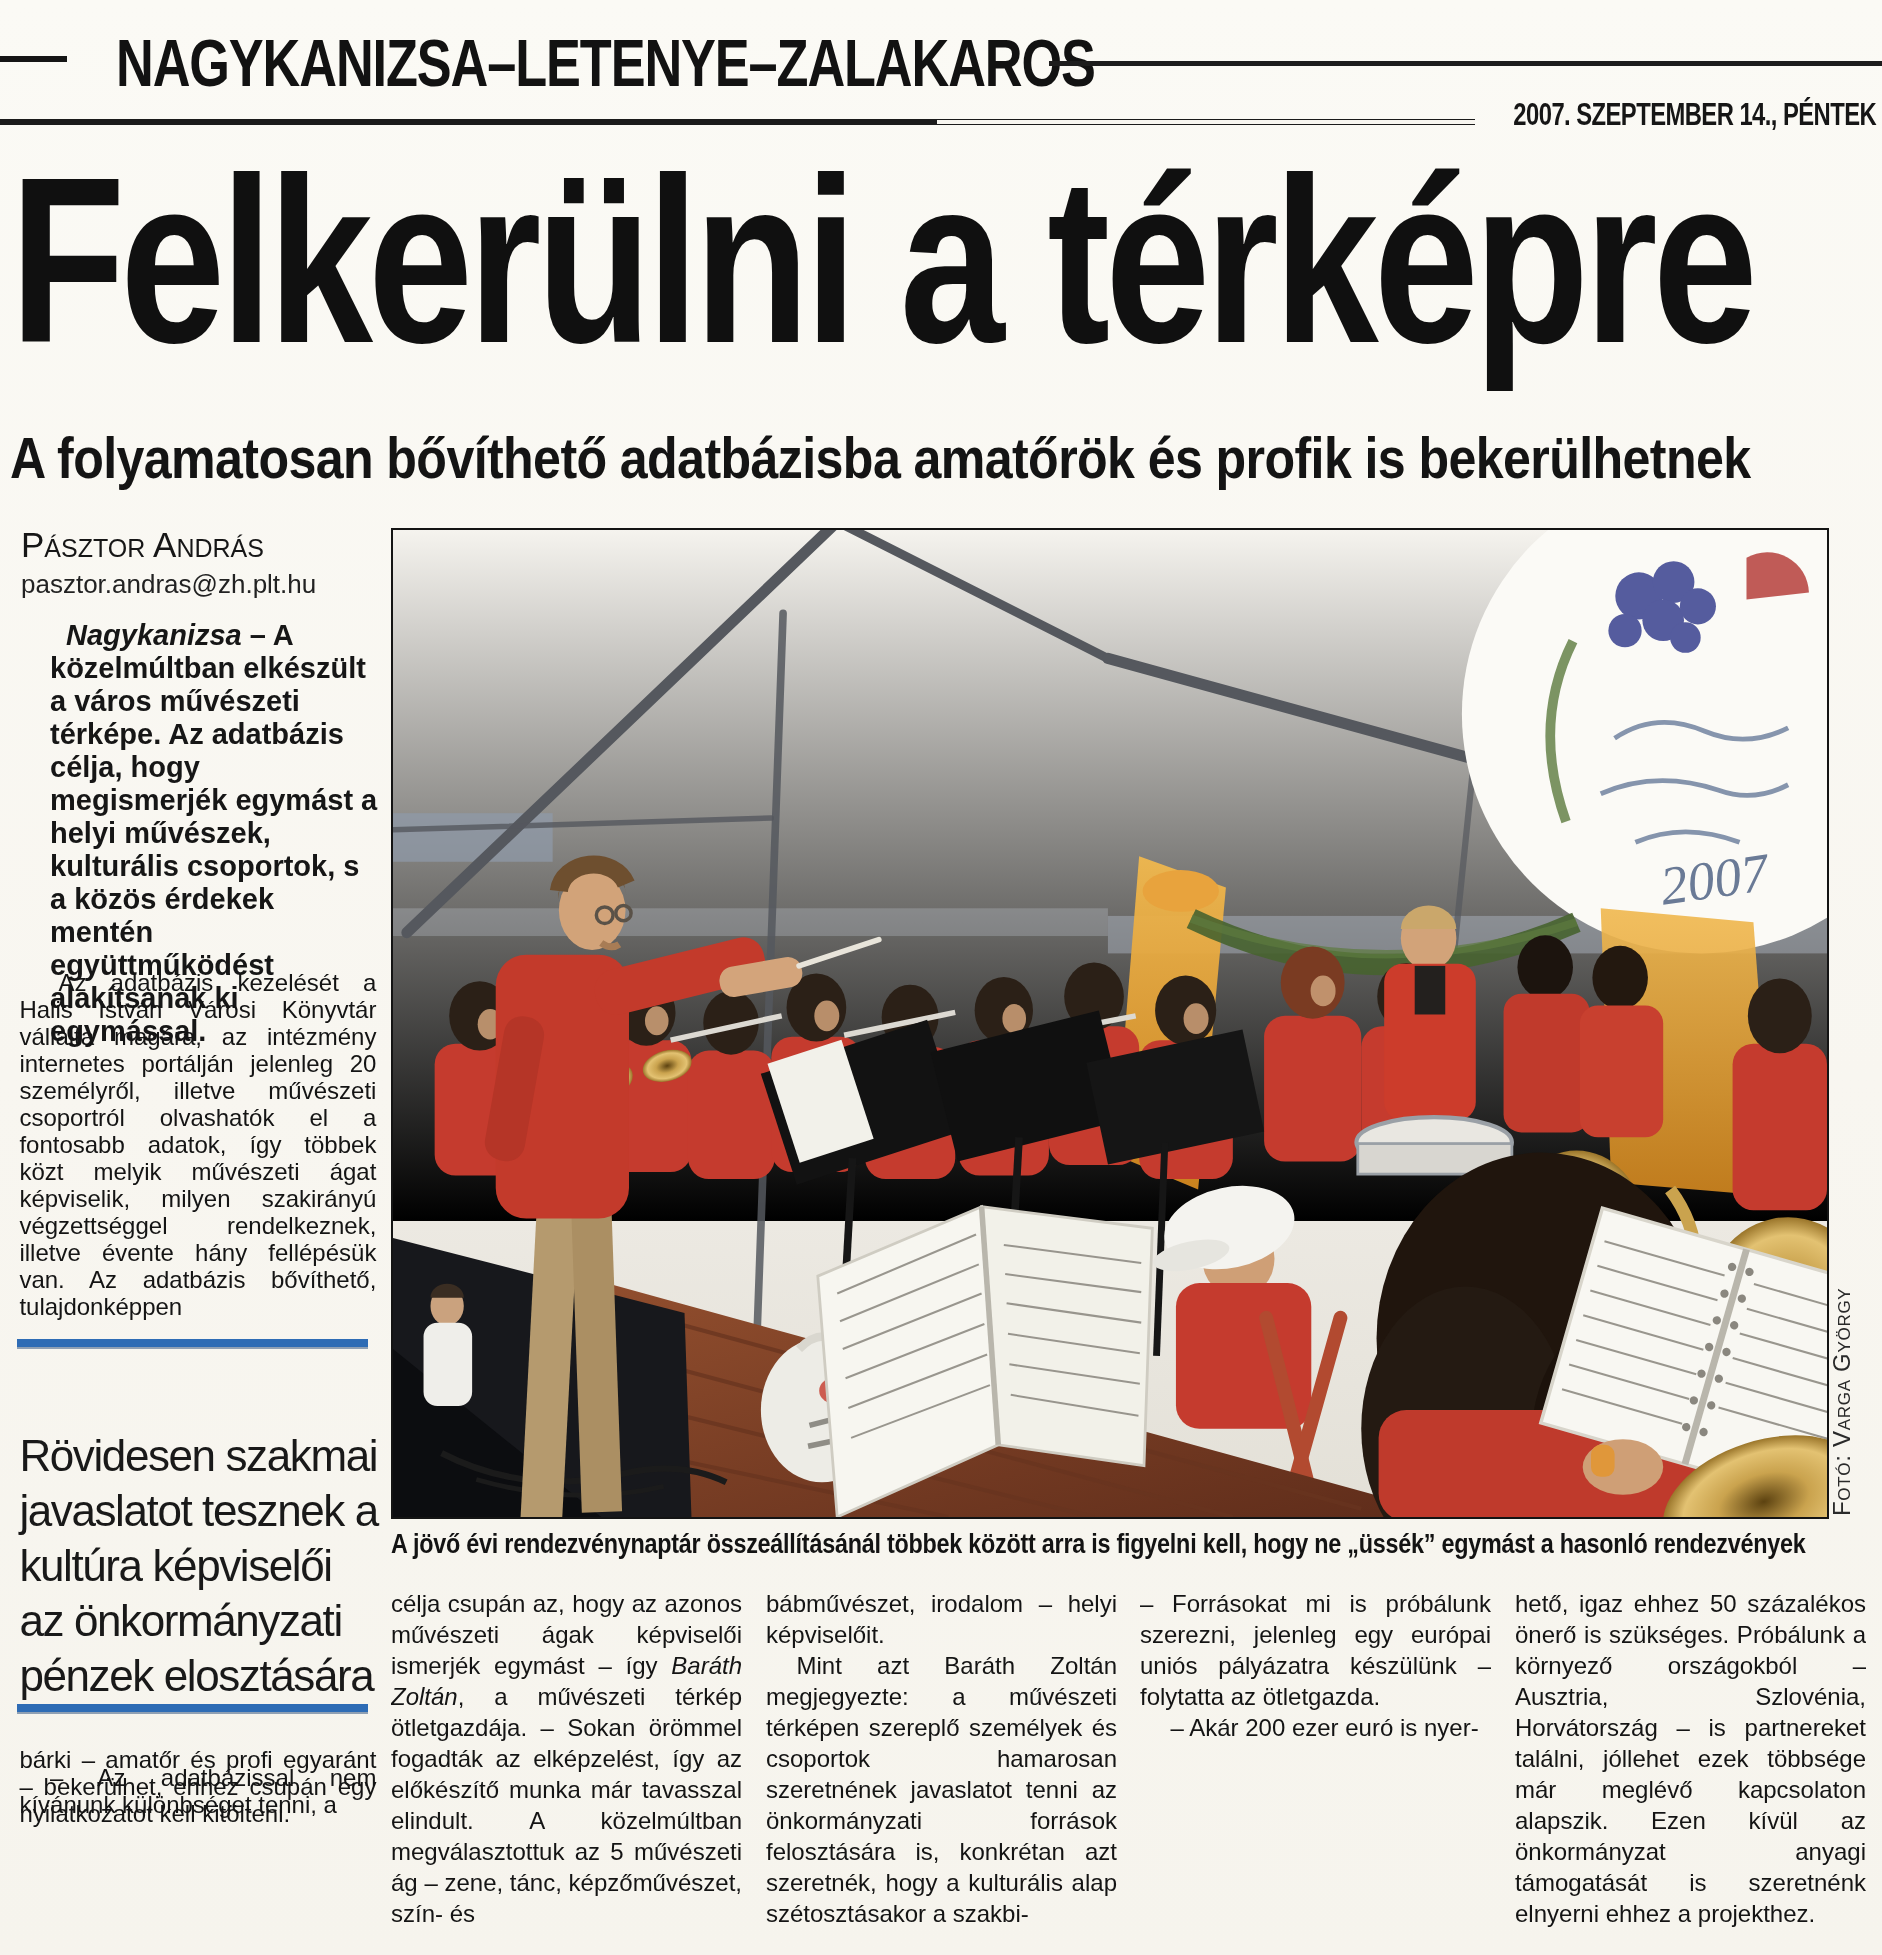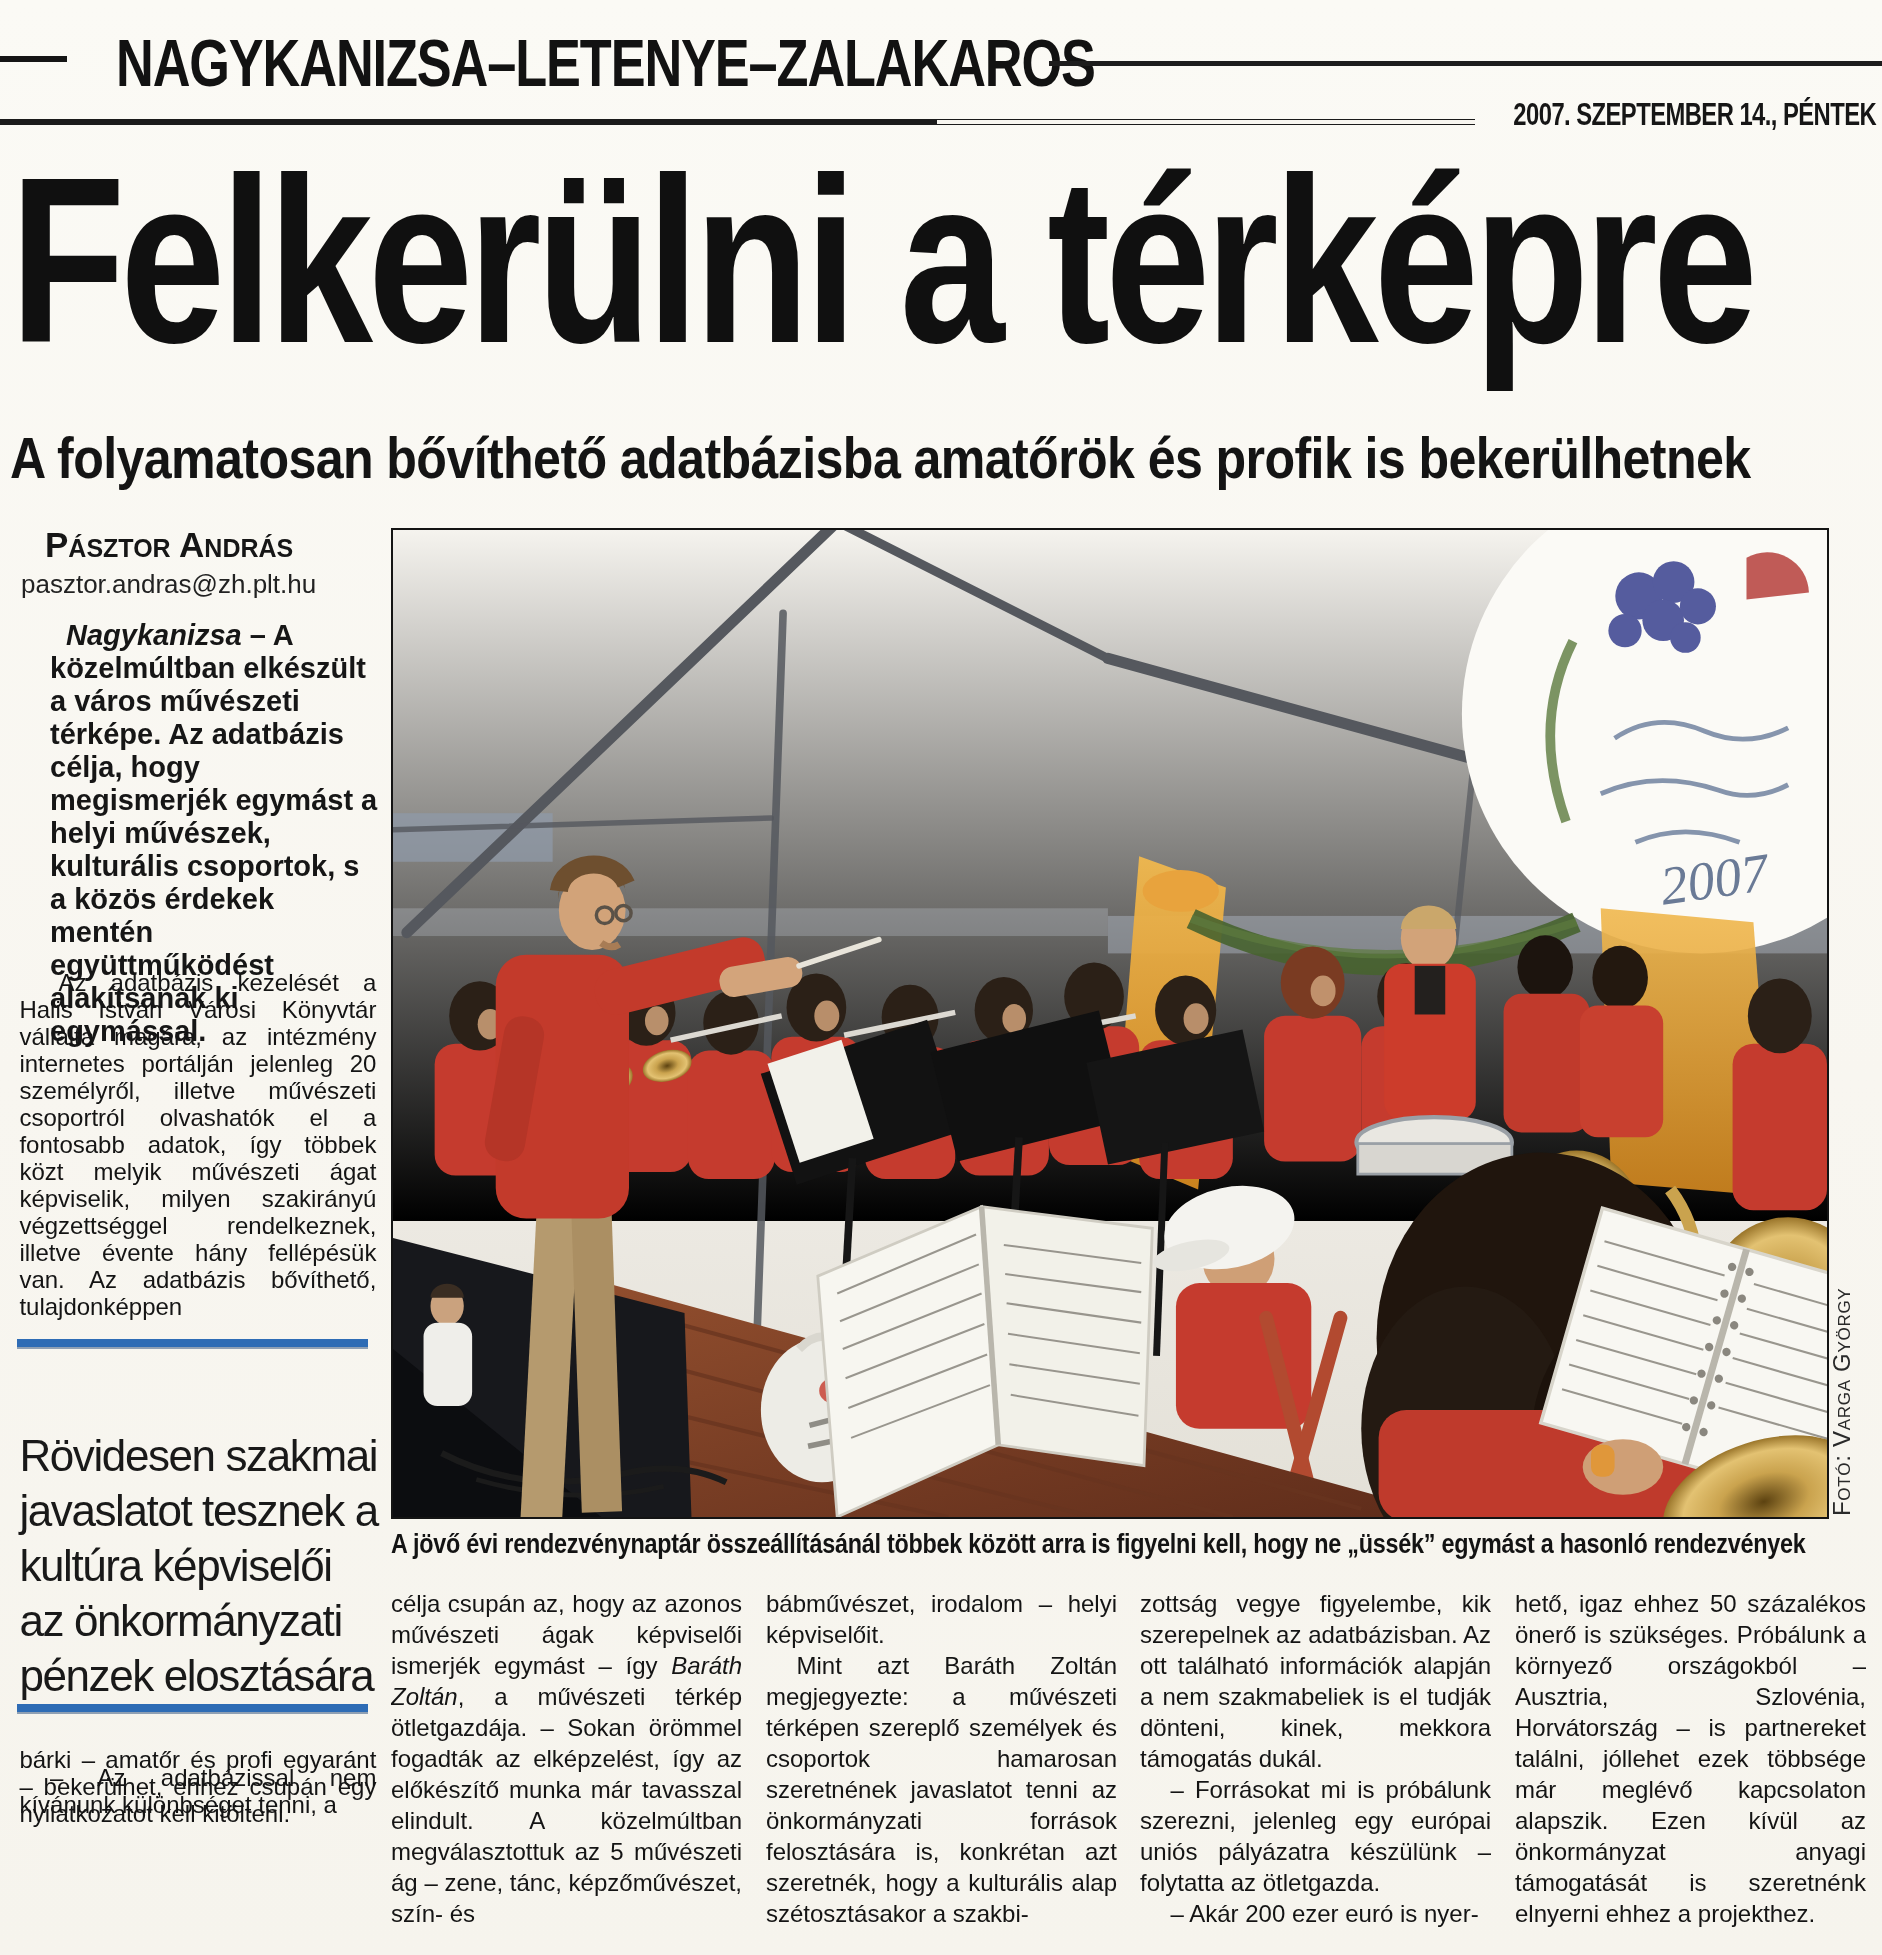--- a/index.html
+++ b/index.html
@@ -38,21 +38,21 @@
     transform:scaleX(0.80);transform-origin:left top;color:#101010;
   }
   .subheadline{
     position:absolute;left:10.4px;top:425px;width:2152px;
     font-size:57px;font-weight:700;letter-spacing:-0.7px;white-space:nowrap;
     transform:scaleX(0.88);transform-origin:left top;color:#141414;
   }
   
   .byline-author{
     position:absolute;left:21px;top:525px;
-    font-variant:small-caps;font-size:35px;font-weight:700;letter-spacing:0px;color:#161616;margin-left:24px;
+    font-variant:small-caps;font-size:35px;font-weight:400;letter-spacing:0px;color:#161616;
   }
   .byline-email{
     position:absolute;left:21px;top:569px;
     font-size:26px;font-weight:400;color:#222;
   }
   
   .lead{
     position:absolute;left:50px;top:619px;width:328px;
     font-size:29px;line-height:33px;font-weight:700;color:#161616;
   }
@@ -385,21 +385,20 @@
   <div class="photo-caption"><span>A jövő évi rendezvénynaptár összeállításánál többek között arra is figyelni kell, hogy ne „üssék” egymást a hasonló rendezvények</span></div>
 
   <div class="bcol c2">
     <p class="para-serif"><span>célja csupán az, hogy az azonos művészeti ágak képviselői ismerjék egymást – így </span><span class="ital">Baráth Zoltán</span><span>, a művészeti térkép ötletgazdája. – Sokan örömmel fogadták az elképzelést, így az előkészítő munka már tavasszal elindult. A közelmúltban megválasztottuk az 5 művészeti ág – zene, tánc, képzőművészet, szín- és</span></p>
   </div>
   <div class="bcol c3">
     <p class="para-serif">bábművészet, irodalom – helyi képviselőit.</p>
     <p class="para-serif">Mint azt Baráth Zoltán megjegyezte: a művészeti térképen szereplő személyek és csoportok hamarosan szeretnének javaslatot tenni az önkormányzati források felosztására is, konkrétan azt szeretnék, hogy a kulturális alap szétosztásakor a szakbi-</p>
   </div>
   <div class="bcol c4">
-    <p class="para-serif">zottság vegye figyelembe, kik szerepelnek az adatbázisban. Az ott található információk alapján a nem szakmabeliek is el tudják dönteni, kinek, mekkora támogatás dukál.</p>
     <p class="para-serif">– Forrásokat mi is próbálunk szerezni, jelenleg egy európai uniós pályázatra készülünk – folytatta az ötletgazda.</p>
     <p class="para-serif">– Akár 200 ezer euró is nyer-</p>
   </div>
   <div class="bcol c5">
     <p class="para-serif">hető, igaz ehhez 50 százalékos önerő is szükséges. Próbálunk a környező országokból – Ausztria, Szlovénia, Horvátország – is partnereket találni, jóllehet ezek többsége már meglévő kapcsolaton alapszik. Ezen kívül az önkormányzat anyagi támogatását is szeretnénk elnyerni ehhez a projekthez.</p>
   </div>
 
 </div>
 
 

